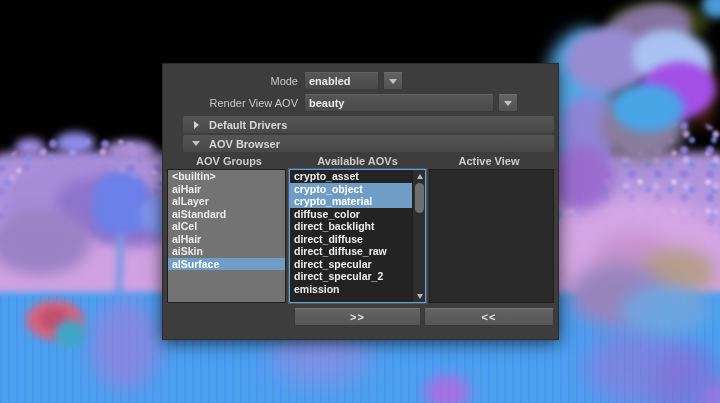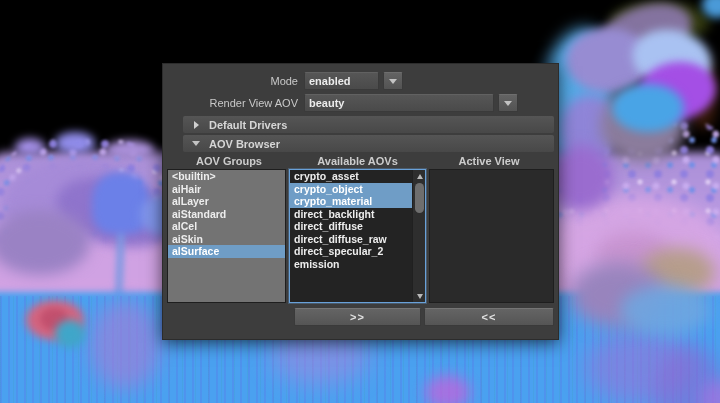--- a/index.html
+++ b/index.html
@@ -230,32 +230,35 @@
   </div>
 
   <div class="browser">
     <div class="list list-1">
       <div class="list-rows">
           <div class="list-row">&lt;builtin&gt;</div>
           <div class="list-row">aiHair</div>
           <div class="list-row">alLayer</div>
           <div class="list-row">aiStandard</div>
           <div class="list-row">alCel</div>
+          <div class="list-row">alHair</div>
           <div class="list-row">aiSkin</div>
           <div class="list-row selected">alSurface</div>
         </div>
     </div>
     <div class="list list-2">
       <div class="list-rows">
           <div class="list-row">crypto_asset</div>
           <div class="list-row selected">crypto_object</div>
           <div class="list-row selected">crypto_material</div>
+          <div class="list-row">diffuse_color</div>
           <div class="list-row">direct_backlight</div>
           <div class="list-row">direct_diffuse</div>
           <div class="list-row">direct_diffuse_raw</div>
+          <div class="list-row">direct_specular</div>
           <div class="list-row">direct_specular_2</div>
           <div class="list-row">emission</div>
         </div>
       <div class="vscroll">
         <div class="vs-up">
           <span class="tri-up-sm"></span>
         </div>
         <div class="vs-thumb"></div>
         <div class="vs-down">
           <span class="tri-down-sm"></span>

